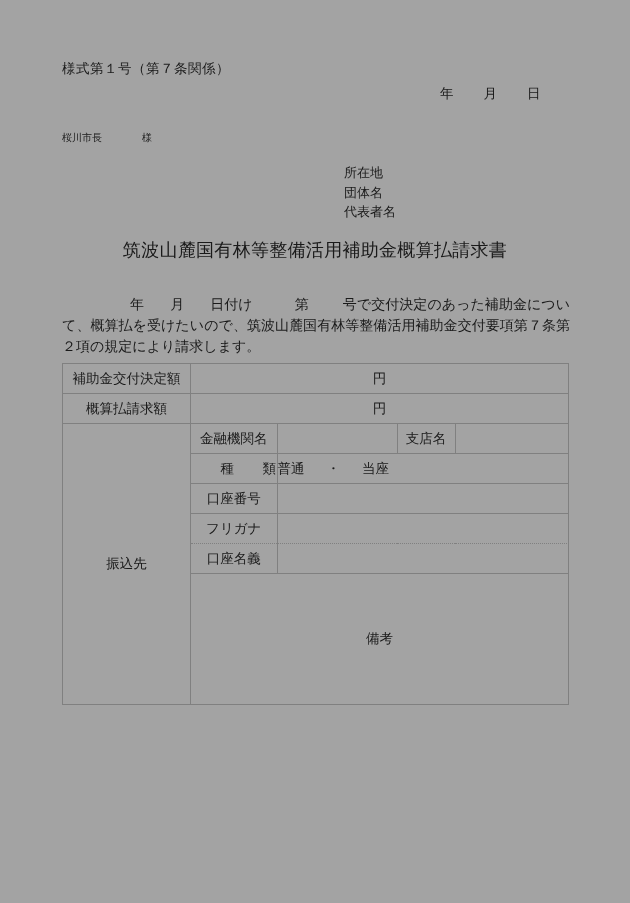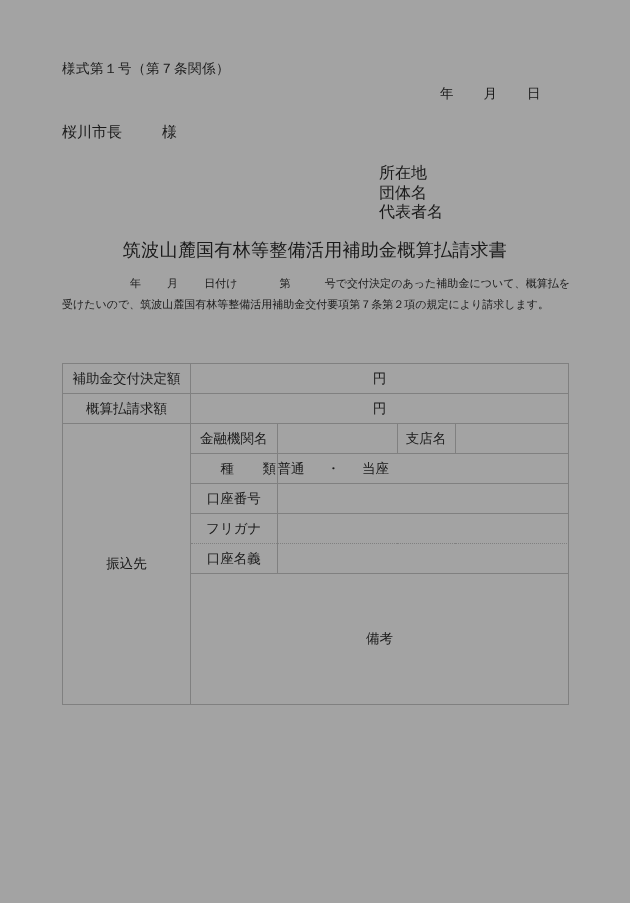--- a/index.html
+++ b/index.html
@@ -41,57 +41,57 @@
     top: 85px;
     font-size: 13.5px;
     white-space: nowrap;
     text-align: center;
   }
   .date-line .gap { display: inline-block; width: 30px; }
 
   .addressee {
     position: absolute;
     left: 62px;
-    top: 123px;
-    font-size: 15px;
+    top: 131px;
+    font-size: 10px;
     white-space: nowrap;
   }
   .addressee .gap { display: inline-block; width: 40px; }
 
   .applicant {
     position: absolute;
     left: 344px;
     top: 163px;
-    font-size: 16px;
+    font-size: 13px;
     line-height: 19.5px;
-    margin-left: 35px;
   }
   .applicant div { white-space: nowrap; }
 
   .doc-title {
     position: absolute;
     left: 0;
     top: 238px;
     width: 630px;
     text-align: center;
     font-size: 18px;
     letter-spacing: 0.3px;
     white-space: nowrap;
   }
 
   
   .body-text {
     position: absolute;
     left: 62px;
-    top: 273px;
+    top: 295px;
     width: 508px;
-    font-size: 11px;
+    font-size: 14px;
     line-height: 21px;
     text-align: justify;
     text-justify: inter-ideograph;
+    font-family: Liberation Mono, monospace;
   }
   .body-text .indent { display: inline-block; width: 68px; }
   .body-text .g1 { display: inline-block; width: 26px; }
   .body-text .g2 { display: inline-block; width: 42px; }
   .body-text .g3 { display: inline-block; width: 34px; }
 
   
   .form-table {
     position: absolute;
     left: 62px;

